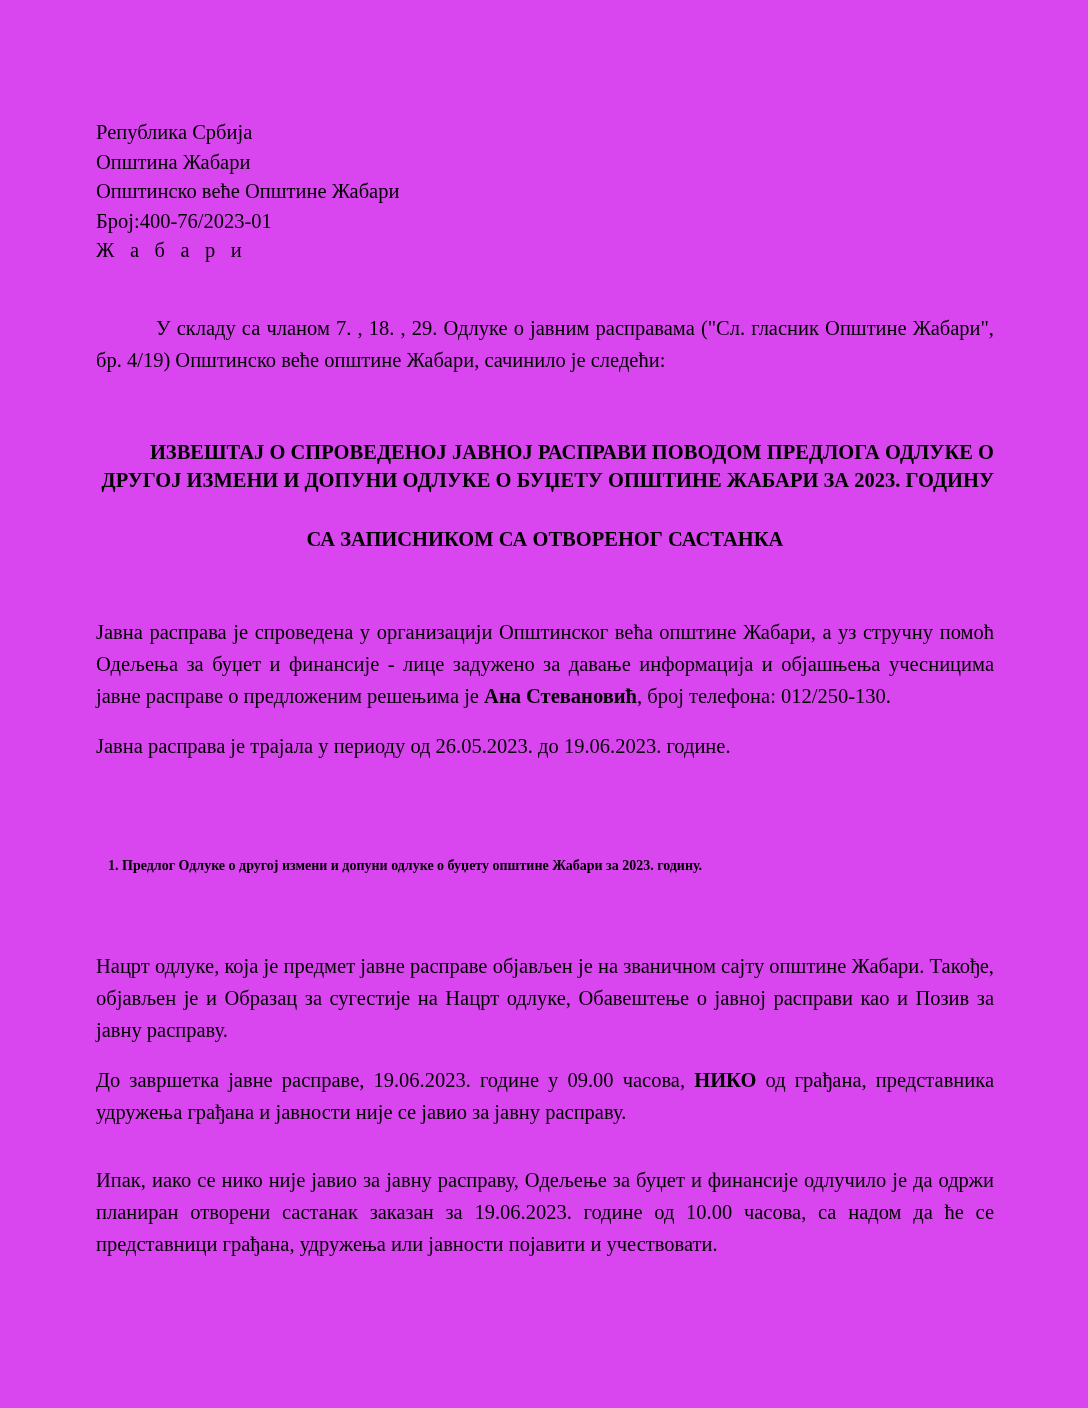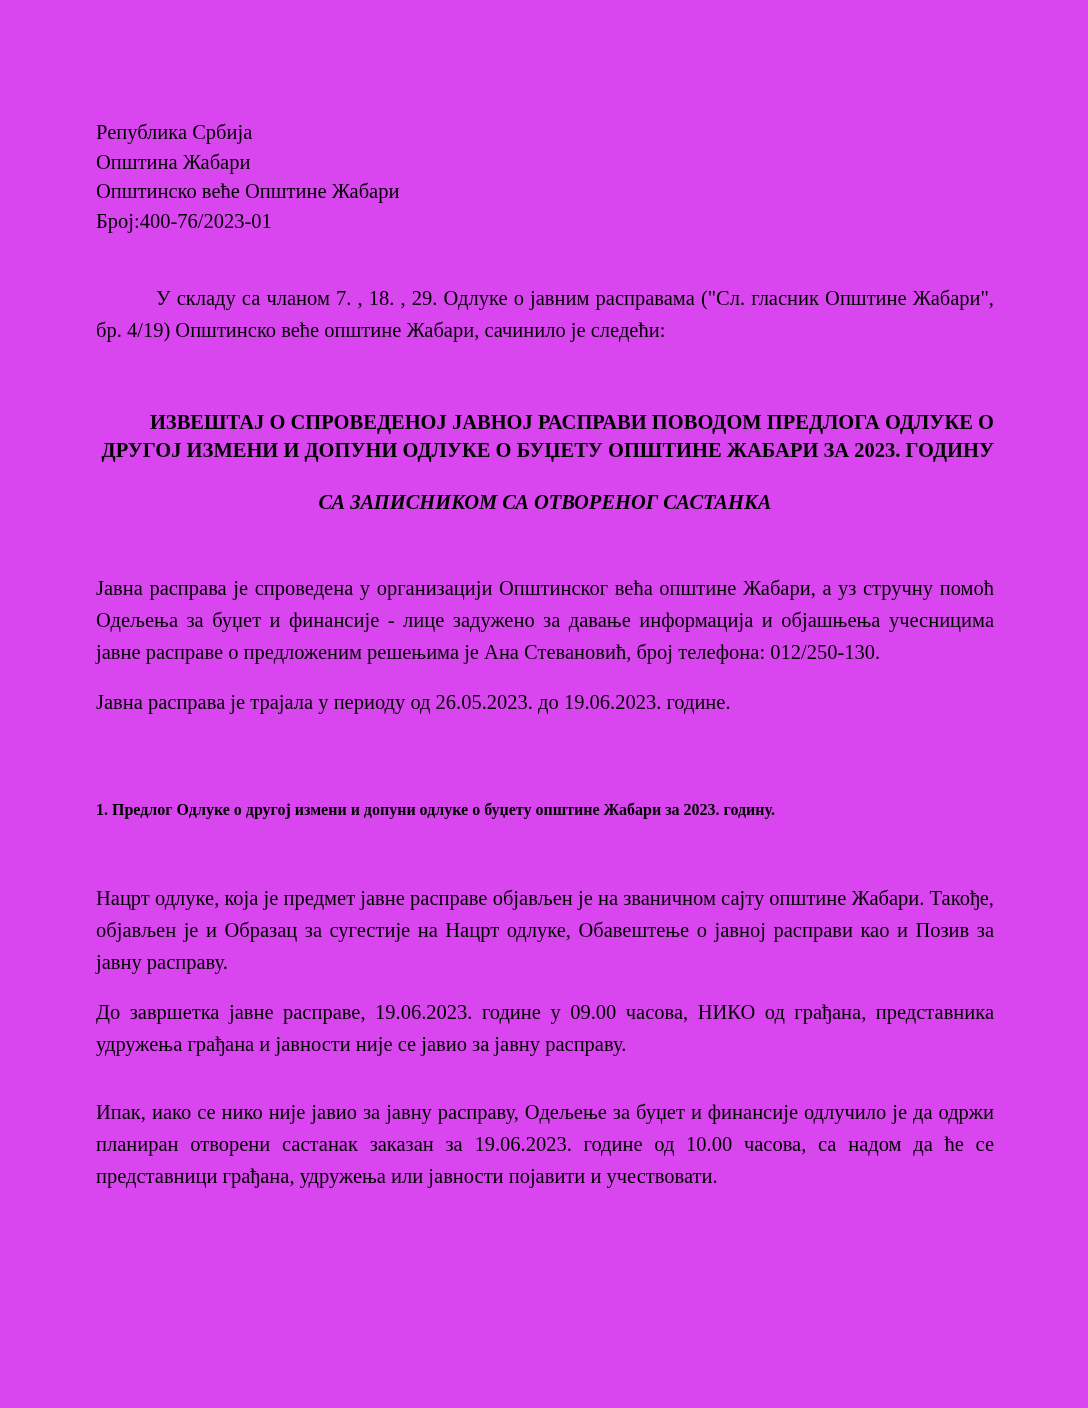--- a/index.html
+++ b/index.html
@@ -67,43 +67,43 @@
     line-height: 28px;
     font-weight: bold;
     text-align: right;
     margin: 0;
   }
   .doc-subtitle {
     font-size: 20.5px;
     line-height: 28px;
     font-weight: bold;
     text-align: center;
-    margin: 0;
-    font-style: italic;
+    margin: 7px;
   }
-  .bold { font-weight: normal; }
+  .bold { font-weight: bold; }
   .item-bold {
-    font-size: 16px;
+    font-size: 14px;
     line-height: 32px;
     font-weight: bold;
     text-align: justify;
-    margin: 0;
+    margin: 12px;
   }
 </style>
 </head>
 <body>
 
 <div class="page">
   <div class="content">
 
     <div class="letterhead">
       <div class="lh-line">Република Србија</div>
       <div class="lh-line">Општина Жабари</div>
       <div class="lh-line">Општинско веће Општине Жабари</div>
       <div class="lh-line">Број:400-76/2023-01</div>
+      <div class="lh-line lh-spaced">Ж а б а р и</div>
     </div>
 
     <div class="gap-intro"></div>
 
     <p class="para indent">У складу са чланом 7. , 18. , 29. Одлуке о јавним расправама ("Сл. гласник Општине Жабари", бр. 4/19) Општинско веће општине Жабари, сачинило је следећи:</p>
 
     <div class="gap-title"></div>
 
     <h1 class="doc-title">ИЗВЕШТАЈ О СПРОВЕДЕНОЈ ЈАВНОЈ РАСПРАВИ ПОВОДОМ ПРЕДЛОГА ОДЛУКЕ О ДРУГОЈ ИЗМЕНИ И ДОПУНИ ОДЛУКЕ О БУЏЕТУ ОПШТИНЕ ЖАБАРИ ЗА 2023. ГОДИНУ</h1>
 

